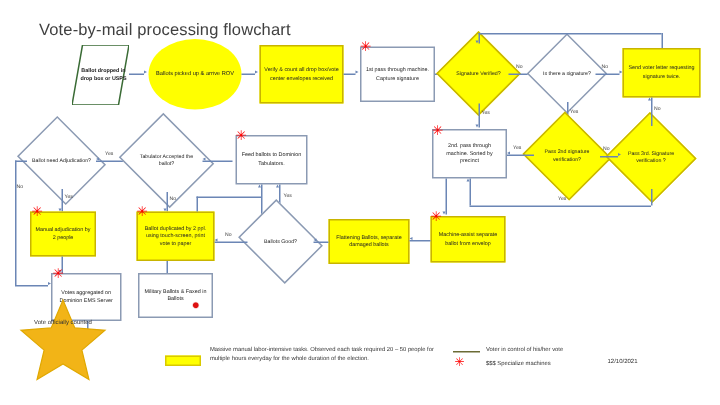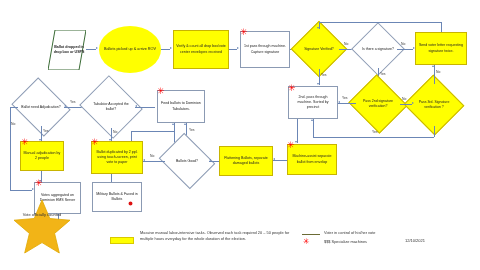--- a/index.html
+++ b/index.html
@@ -69,20 +69,21 @@
   .legend{position:absolute;font-size:3.9px;color:#333;line-height:1.6;}
   .swatch{position:absolute;width:22px;height:5px;background:#ffff00;border:0.5px solid #d9c900;}
   .legline{position:absolute;width:18px;height:1.3px;background:#6b6b35;}
   .date{position:absolute;font-size:4px;color:#333;}
 </style>
 </head>
 <body>
 
 <div id="canvas">
 
+  <div class="title">Vote-by-mail processing flowchart</div>
 
   <div class="parallelogram" style="left:48px;top:30px;width:38px;height:40px;">
     <svg width="38" height="40" viewBox="0 0 38 40">
       <polygon points="7,0 38,0 31,40 0,40" fill="#ffffff" stroke="#3a6b35" stroke-width="1"></polygon>
     </svg>
     <div class="ptxt">Ballot dropped in drop box or USPS</div>
   </div>
 
   <div class="ln lnh" style="left:86px;top:49px;width:10px;"></div>
   <div class="arrow ar-r" style="left:96px;top:47.3px;"></div>

